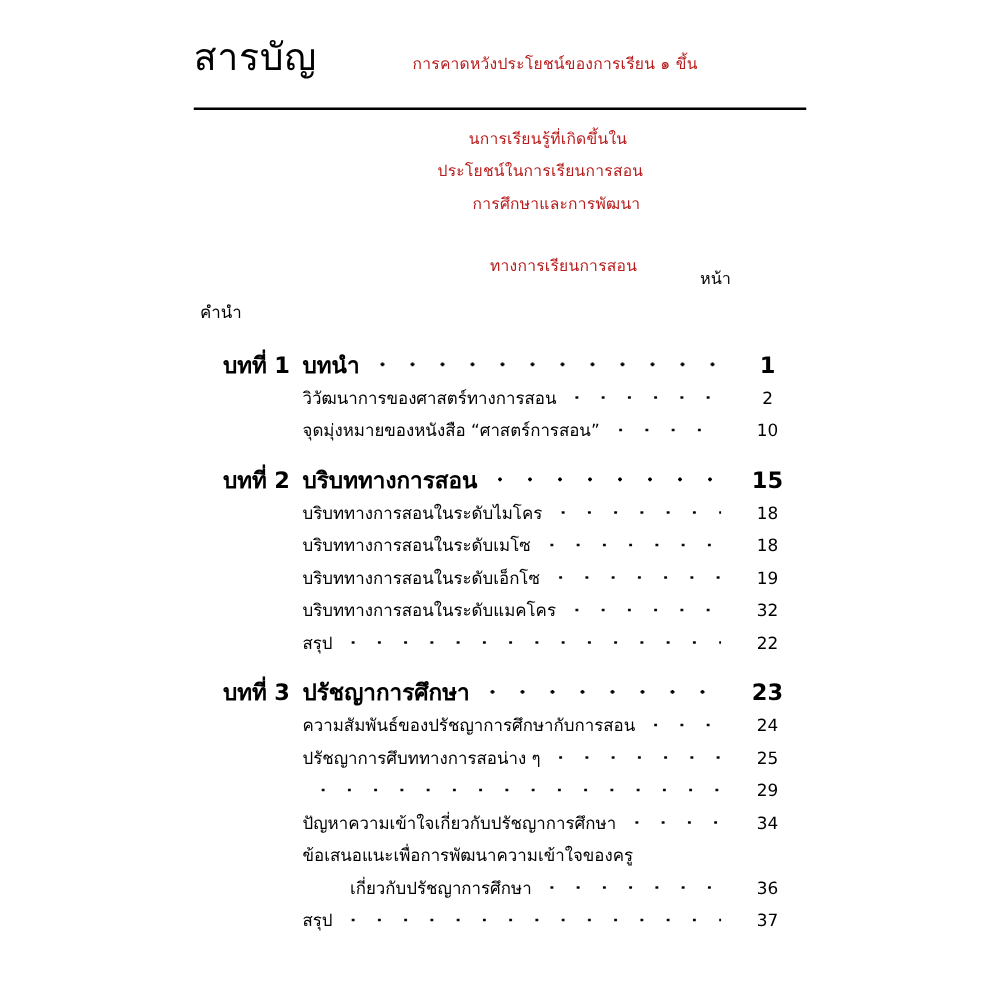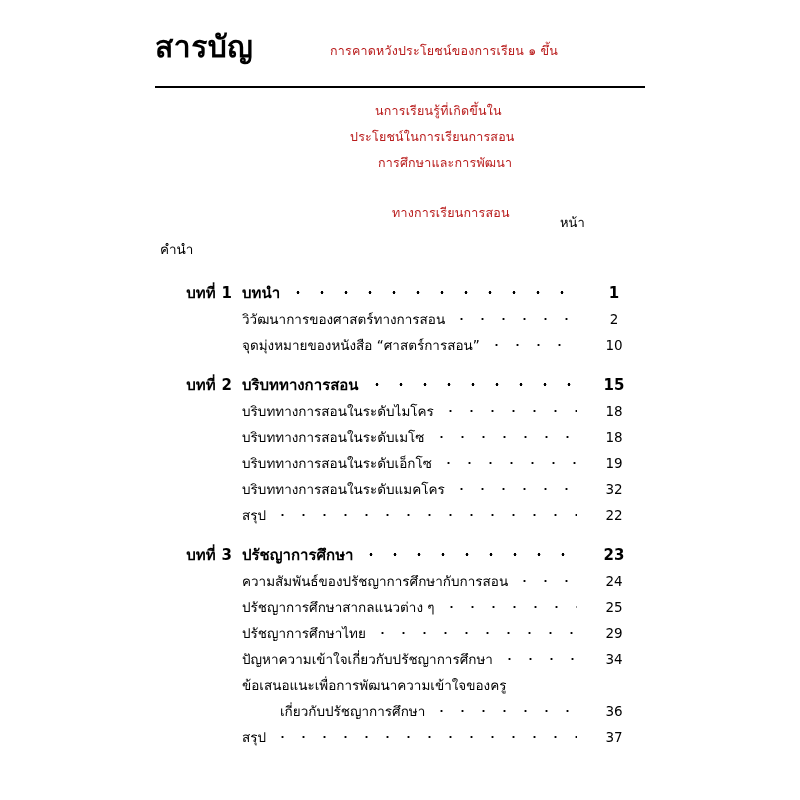--- a/index.html
+++ b/index.html
@@ -23,21 +23,21 @@
 
   
   .title-block {
     position: absolute;
     left: 155px;
     top: 28px;
     width: 490px;
   }
   .title {
     font-size: 30px;
-    font-weight: bold;
+    font-weight: normal;
     letter-spacing: 0.5px;
     line-height: 1.25;
     color: #000;
   }
   .title-rule {
     position: absolute;
     left: 155px;
     top: 86px;
     width: 490px;
     height: 0;
@@ -84,21 +84,21 @@
     margin-bottom: 14px;
   }
   .row {
     display: flex;
     align-items: baseline;
     line-height: 26px;
     height: 26px;
   }
   .row.chapter {
     font-weight: bold;
-    font-size: 15px;
+    font-size: 18px;
   }
   .row.entry {
     font-size: 13.5px;
   }
   .ch-label {
     width: 72px;
     flex: 0 0 72px;
     text-align: right;
     padding-right: 10px;
     white-space: nowrap;
@@ -249,27 +249,26 @@
         <div class="pg">23</div>
       </div>
       <div class="row entry">
         <div class="e-indent"></div>
         <div class="txt">ความสัมพันธ์ของปรัชญาการศึกษากับการสอน</div>
         <div class="leaders"></div>
         <div class="pg">24</div>
       </div>
       <div class="row entry">
         <div class="e-indent"></div>
-        <div class="txt">ปรัชญาการศึกษาสากลแนวต่าง ๆ</div>
+        <div class="txt">ปรัชญาการศึบททางการสอน่าง ๆ</div>
         <div class="leaders"></div>
         <div class="pg">25</div>
       </div>
       <div class="row entry">
         <div class="e-indent"></div>
-        <div class="txt">ปรัชญาการศึกษาไทย</div>
         <div class="leaders"></div>
         <div class="pg">29</div>
       </div>
       <div class="row entry">
         <div class="e-indent"></div>
         <div class="txt">ปัญหาความเข้าใจเกี่ยวกับปรัชญาการศึกษา</div>
         <div class="leaders"></div>
         <div class="pg">34</div>
       </div>
       <div class="row entry noleader">

